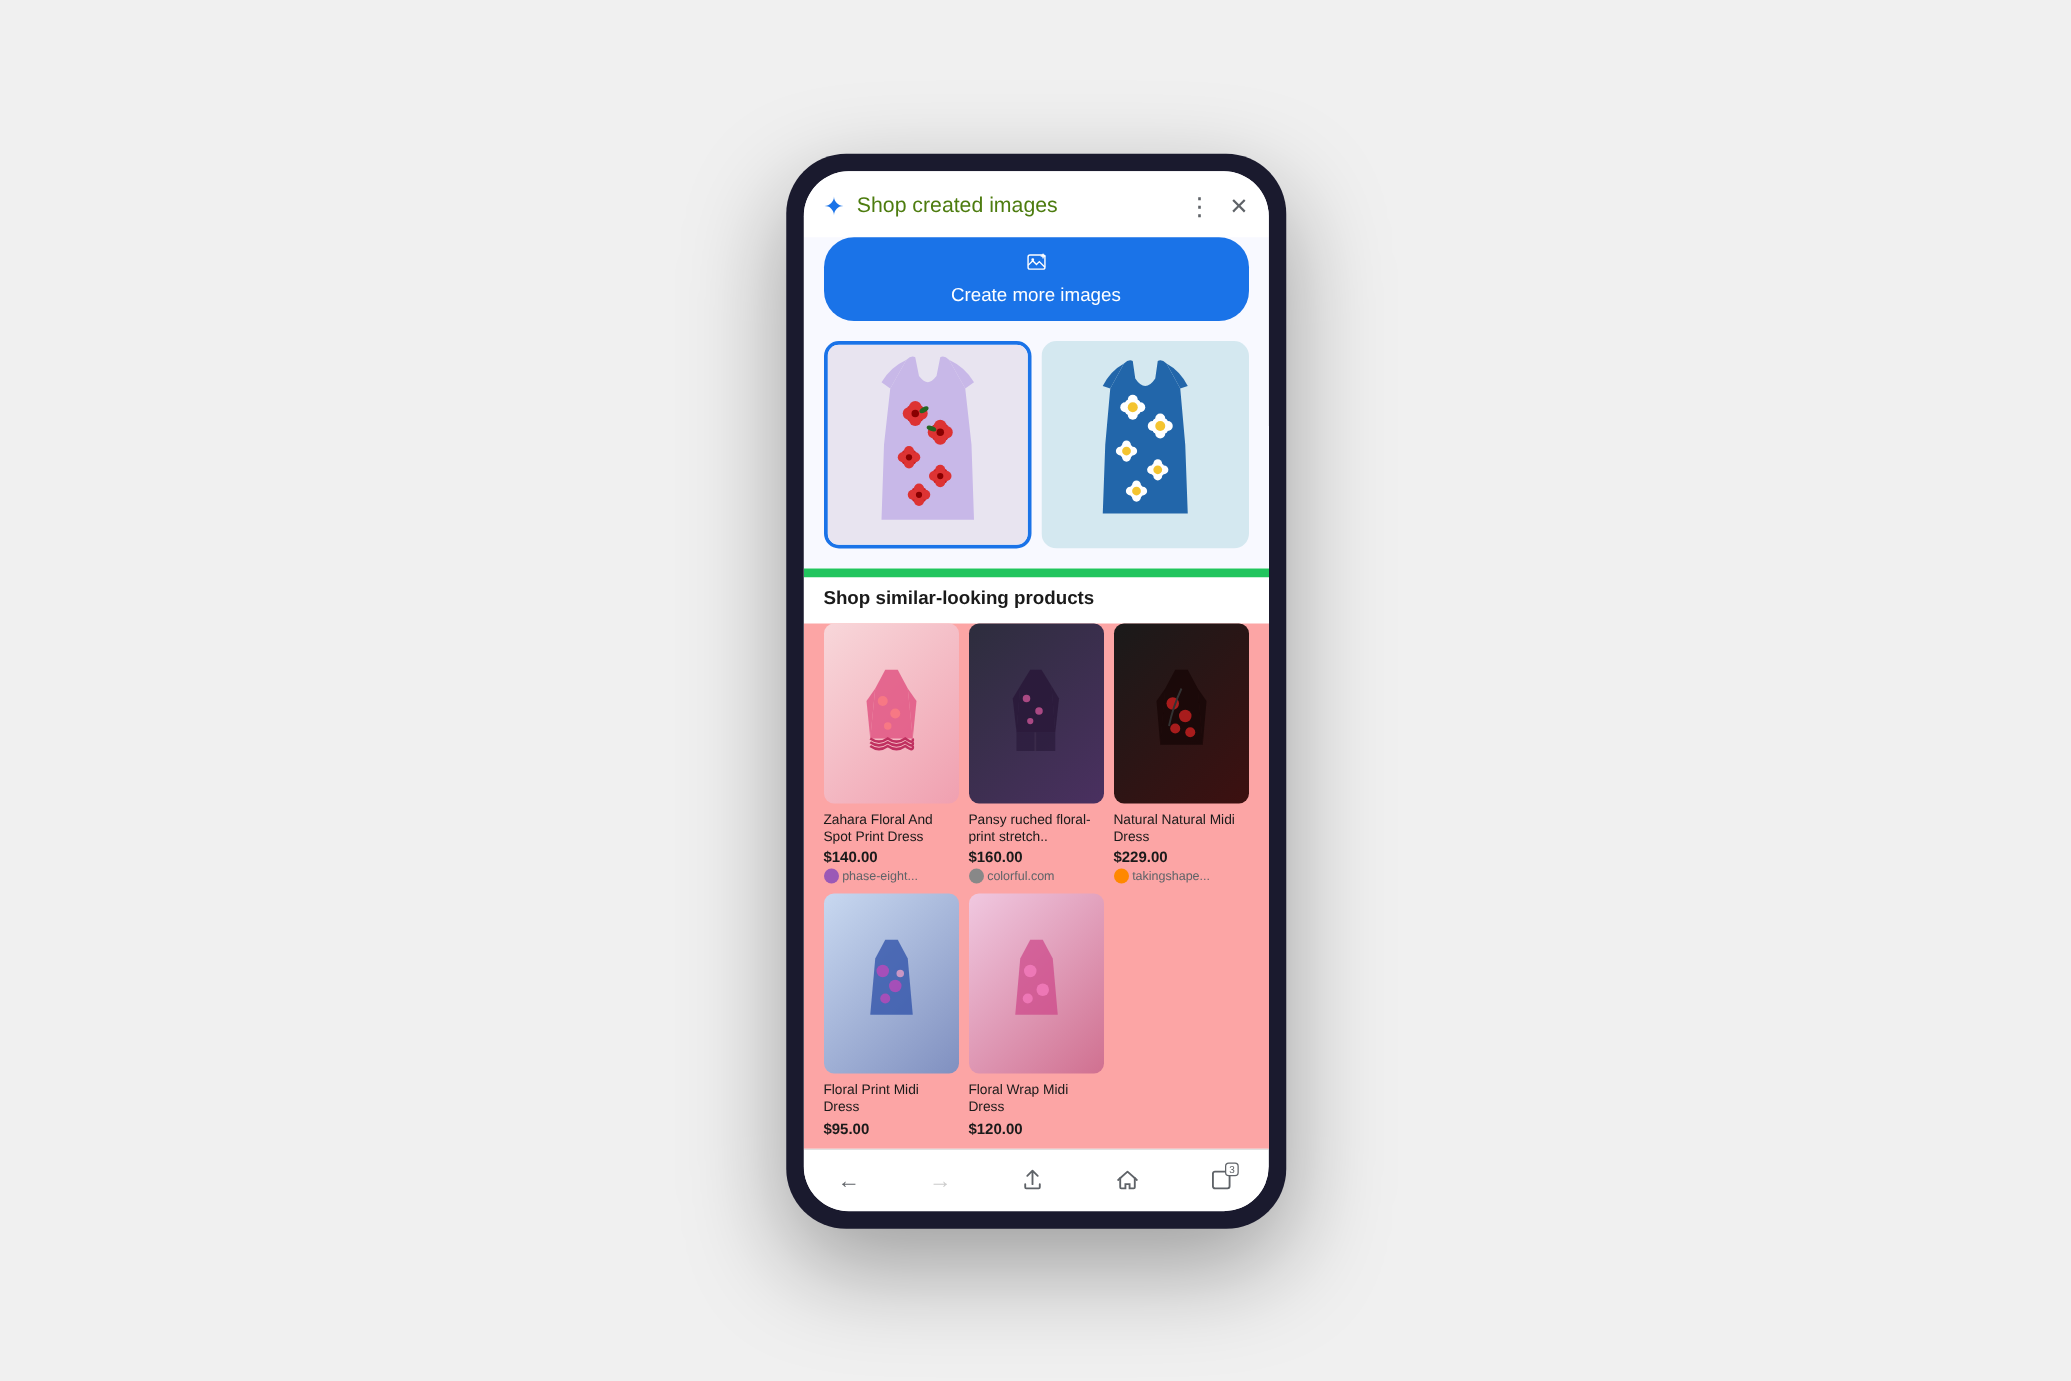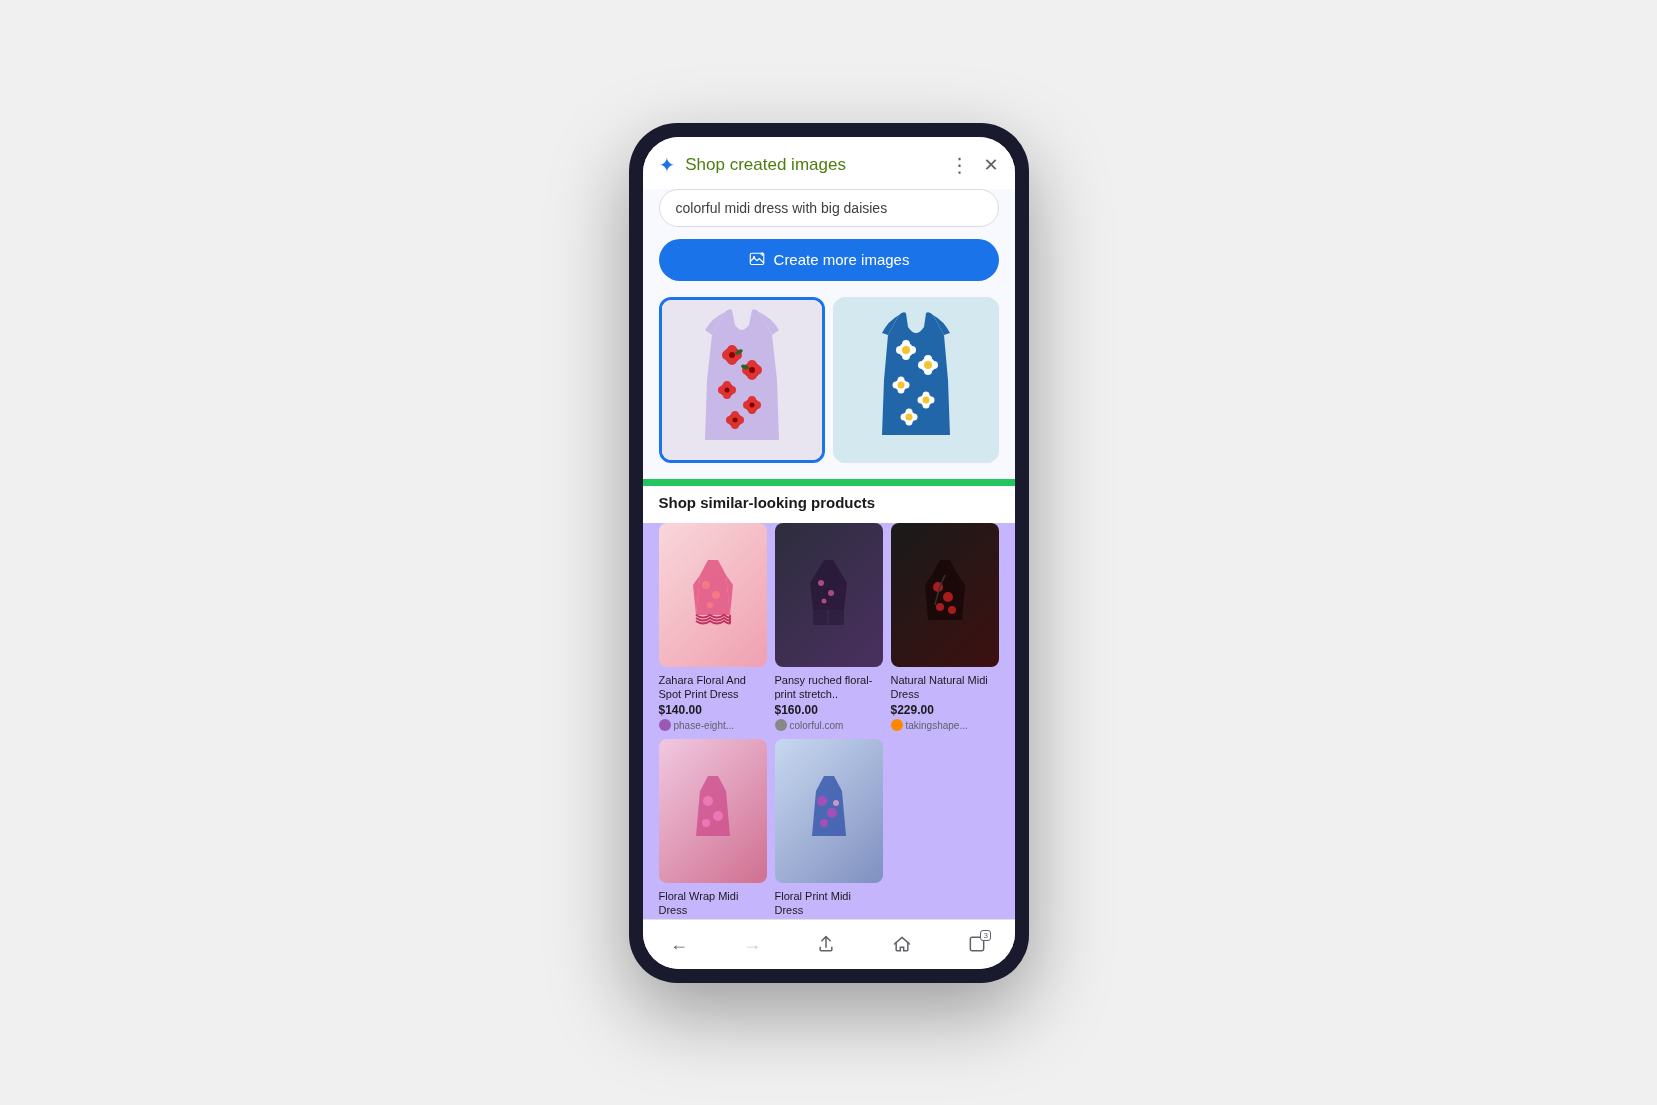--- a/index.html
+++ b/index.html
@@ -84,20 +84,21 @@
       background: #1a73e8;
       border: none;
       border-radius: 24px;
       padding: 12px 20px;
       display: flex;
       align-items: center;
       justify-content: center;
       gap: 8px;
       cursor: pointer;
       width: calc(100% - 32px);
+      flex-direction: column;
     }
     .create-btn-label {
       color: #fff;
       font-size: 15px;
       font-weight: 500;
     }
 
     
     .image-grid {
       display: grid;
@@ -139,21 +140,21 @@
       color: #1a1a1a;
       padding: 8px 16px 12px;
       background: #fff;
       border-top: 7px solid #22c55e;
     }
     .products-grid {
       display: grid;
       grid-template-columns: 1fr 1fr 1fr;
       gap: 8px;
       padding: 0 16px 8px;
-      background: #c4b5fd;
+      background: #fca5a5;
     }
     .product-card {
       display: flex;
       flex-direction: column;
       cursor: pointer;
     }
     .product-img {
       border-radius: 8px;
       overflow: hidden;
       background: #f0f0f0;
@@ -240,23 +241,20 @@
   <div class="phone-screen">
     <div class="screen-content">
 
       <div class="header">
         <span class="header-icon">✦</span>
         <span class="header-title">Shop created images</span>
         <span class="header-more">⋮</span>
         <span class="header-close">✕</span>
       </div>
 
-      <div class="search-bar">
-        <span>colorful midi dress with big daisies</span>
-      </div>
 
       <button class="create-btn">
         <svg width="18" height="18" viewBox="0 0 24 24" fill="none">
           <rect x="3" y="3" width="18" height="15" rx="2" stroke="white" stroke-width="1.5" fill="none"></rect>
           <path d="M3 14l5-5 4 4 3-3 6 6" stroke="white" stroke-width="1.5" fill="none"></path>
           <circle cx="8" cy="8" r="1.5" fill="white"></circle>
           <path d="M19 2v4M17 4h4" stroke="white" stroke-width="1.5" stroke-linecap="round"></path>
         </svg>
         <span class="create-btn-label">Create more images</span>
       </button>
@@ -434,45 +432,45 @@
             </div>
             <div class="product-name">Natural Natural Midi Dress</div>
             <div class="product-price">$229.00</div>
             <div class="product-source">
               <span class="source-icon" style="background:#ff8800;"></span>
               <span>takingshape...</span>
             </div>
           </div>
 
           <div class="product-card">
-            <div class="product-img prod-pink2">
-              <svg width="50" height="80" viewBox="0 0 50 80">
-                <path d="M20 5 L12 20 L8 65 L42 65 L38 20 L30 5 Z" fill="#cc4488" opacity="0.7"></path>
-                <circle cx="20" cy="30" r="5" fill="#ff88cc" opacity="0.6"></circle>
-                <circle cx="30" cy="45" r="5" fill="#ff88cc" opacity="0.6"></circle>
-                <circle cx="18" cy="52" r="4" fill="#ff88cc" opacity="0.6"></circle>
-              </svg>
-            </div>
-            <div class="product-name">Floral Wrap Midi Dress</div>
-            <div class="product-price">$120.00</div>
-
-          </div>
-
-          <div class="product-card">
             <div class="product-img prod-blue-floral">
               <svg width="50" height="80" viewBox="0 0 50 80">
                 <path d="M20 5 L12 20 L8 65 L42 65 L38 20 L30 5 Z" fill="#3355aa" opacity="0.8"></path>
                 <circle cx="18" cy="30" r="5" fill="#cc44bb" opacity="0.7"></circle>
                 <circle cx="28" cy="42" r="5" fill="#cc44bb" opacity="0.7"></circle>
                 <circle cx="20" cy="52" r="4" fill="#cc44bb" opacity="0.7"></circle>
                 <circle cx="32" cy="32" r="3" fill="#ffaacc" opacity="0.7"></circle>
               </svg>
             </div>
             <div class="product-name">Floral Print Midi Dress</div>
             <div class="product-price">$95.00</div>
+
+          </div>
+
+          <div class="product-card">
+            <div class="product-img prod-pink2">
+              <svg width="50" height="80" viewBox="0 0 50 80">
+                <path d="M20 5 L12 20 L8 65 L42 65 L38 20 L30 5 Z" fill="#cc4488" opacity="0.7"></path>
+                <circle cx="20" cy="30" r="5" fill="#ff88cc" opacity="0.6"></circle>
+                <circle cx="30" cy="45" r="5" fill="#ff88cc" opacity="0.6"></circle>
+                <circle cx="18" cy="52" r="4" fill="#ff88cc" opacity="0.6"></circle>
+              </svg>
+            </div>
+            <div class="product-name">Floral Wrap Midi Dress</div>
+            <div class="product-price">$120.00</div>
 
           </div>
 
 
         </div>
       </div>
 
     </div>
 
     <div class="bottom-nav">

